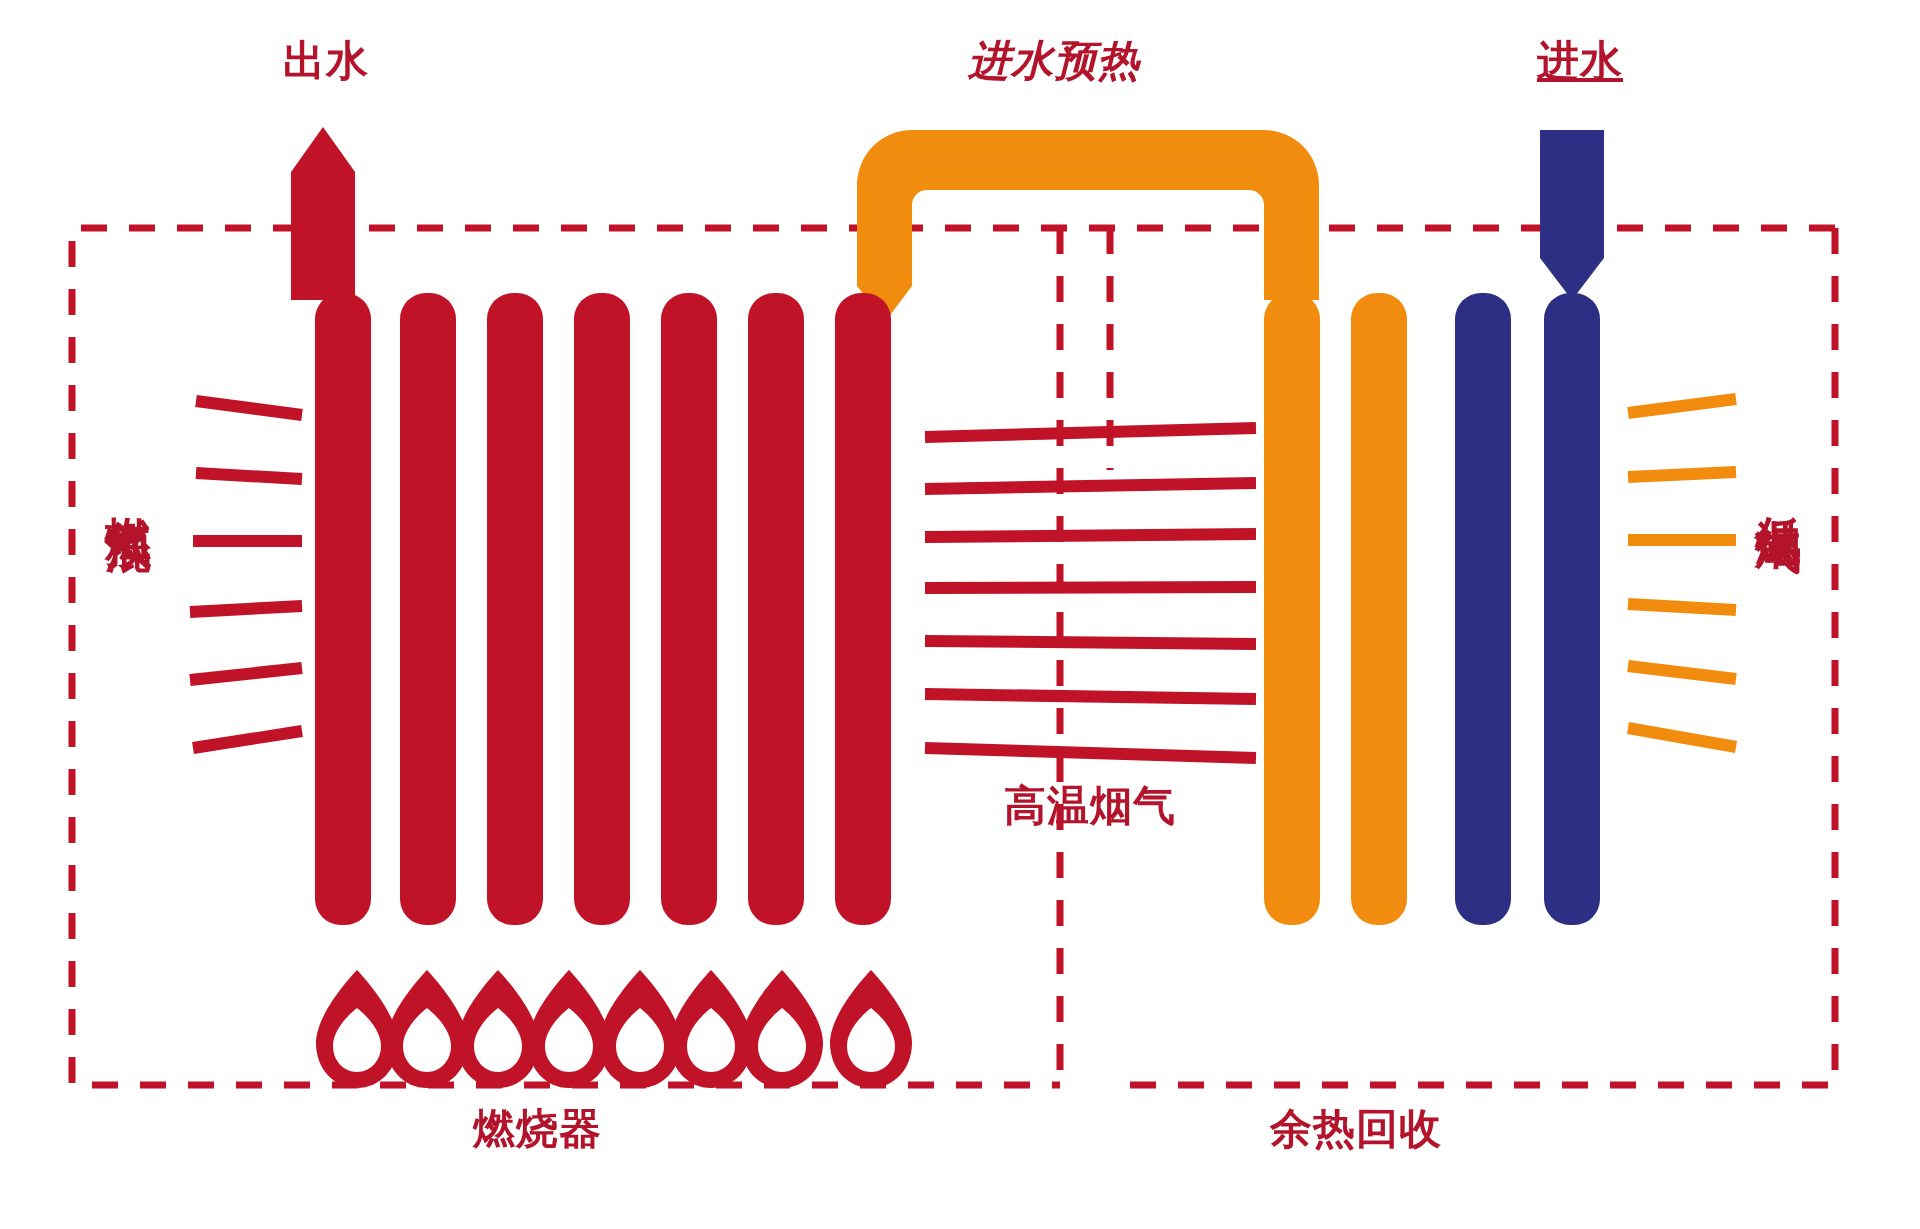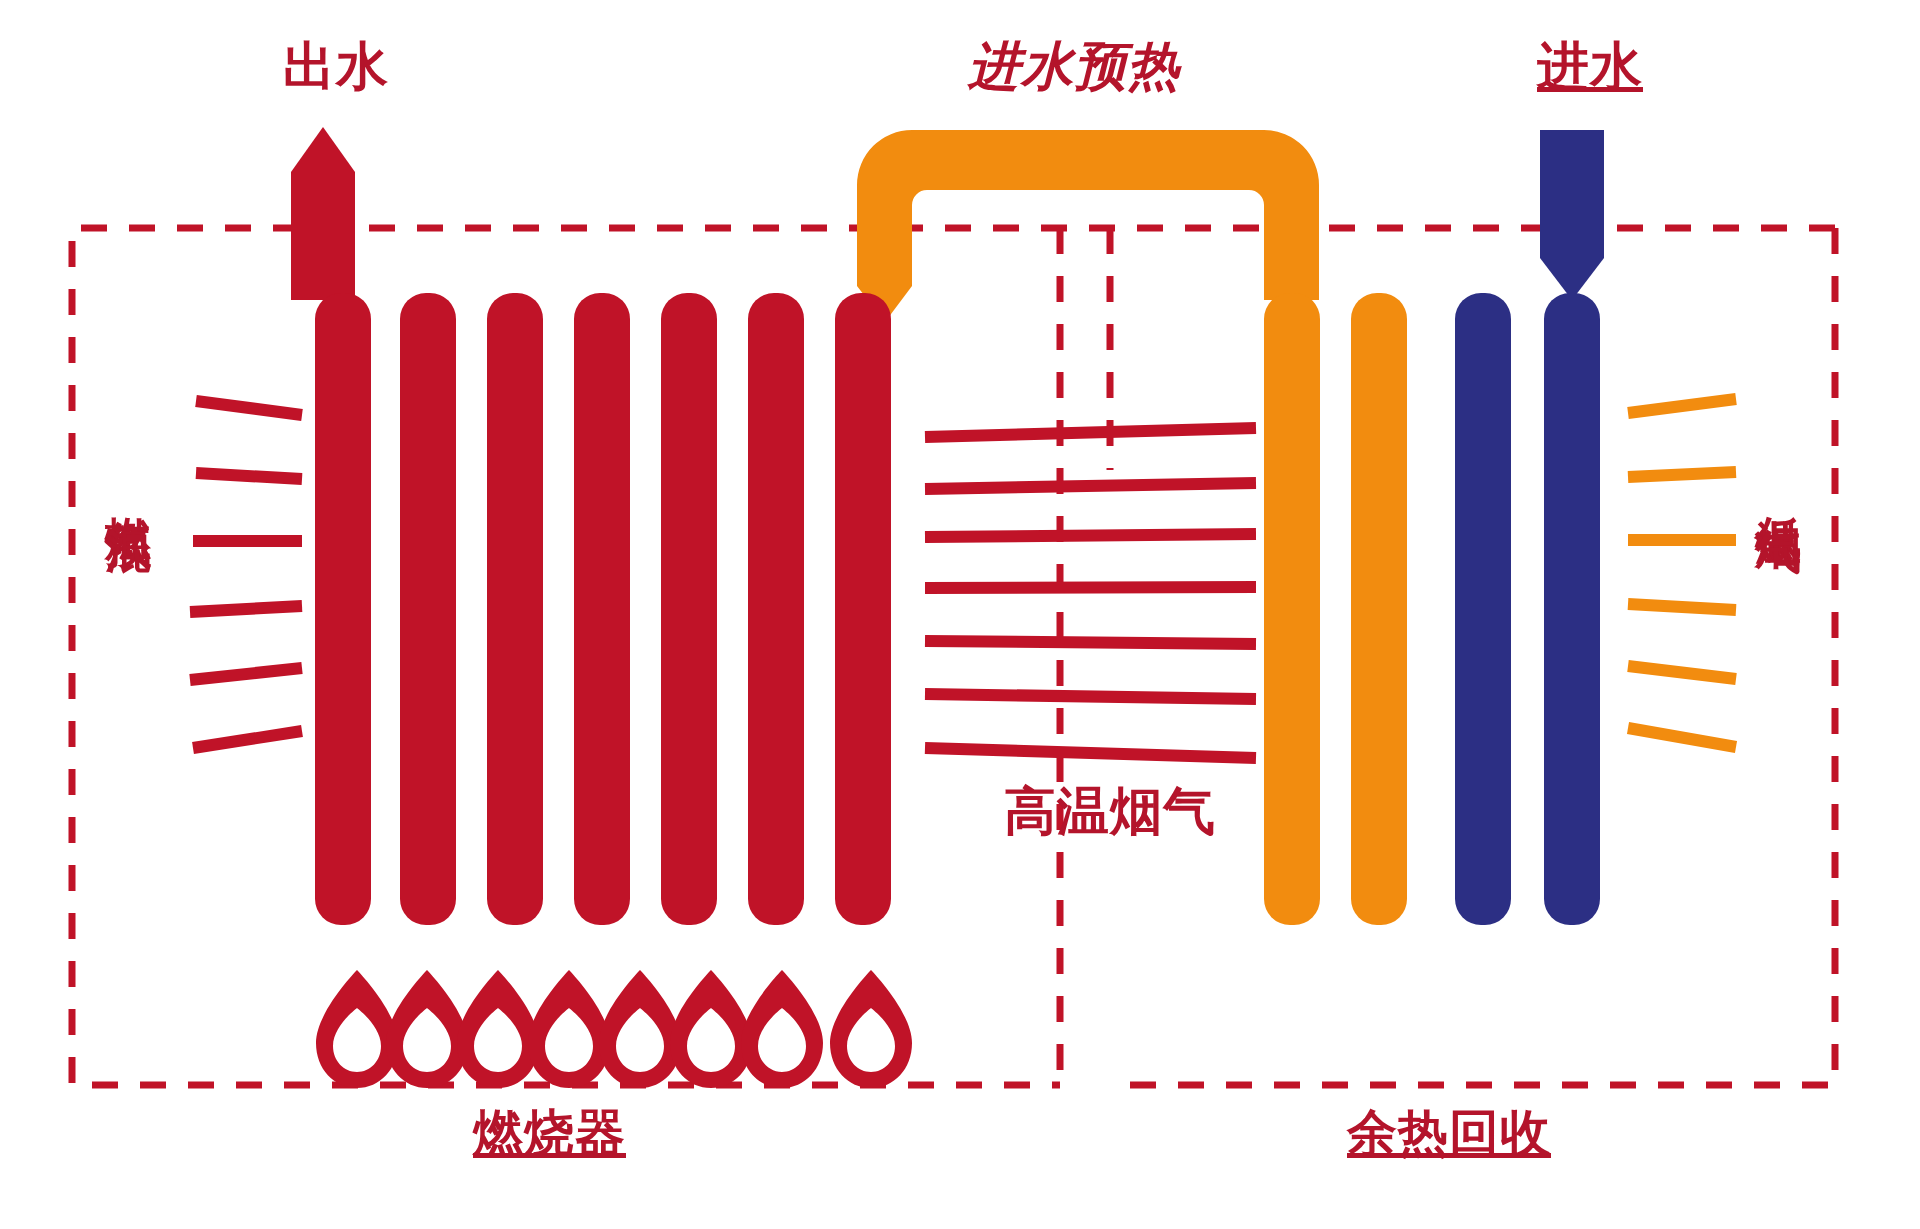--- a/index.html
+++ b/index.html
@@ -24,31 +24,30 @@
   }
   .lbl {
     position: absolute;
     color: #B4142B;
     font-weight: 700;
     line-height: 1.02;
     white-space: pre;
     letter-spacing: 1px;
   }
   .lbl-h {
-    font-size: 52px;
+    font-size: 42px;
   }
   .lbl-v {
     font-size: 46px;
     writing-mode: vertical-rl;
     text-orientation: upright;
     letter-spacing: 4px;
   }
   .lbl-big {
-    font-size: 50px;
-    text-decoration: underline;
+    font-size: 42px;
   }
 </style>
 </head>
 <body>
 
 <div id="stage">
 
   <svg width="1920" height="1229" viewBox="0 0 1920 1229">
 
     <g fill="none" stroke="#C01328" stroke-width="7" stroke-dasharray="26 22">
@@ -174,15 +173,15 @@
   <div class="lbl lbl-h" style="left:1537px; top:40px;text-decoration:underline;">进水</div>
 
   <div class="lbl lbl-v" style="left:105px; top:480px;">燃气预混</div>
 
   <div class="lbl lbl-v" style="left:1755px; top:480px;">低温烟气</div>
 
   <div class="lbl lbl-h" style="left:968px; top:785px;margin-left:36px;">高温烟气</div>
 
   <div class="lbl lbl-big" style="left:473px; top:1108px;">燃烧器</div>
 
-  <div class="lbl lbl-big" style="left:1347px; top:1108px;">余热回收</div>
+  <div class="lbl lbl-big" style="left:1270px; top:1108px;">余热回收</div>
 
 </div>
 
 </body></html>

